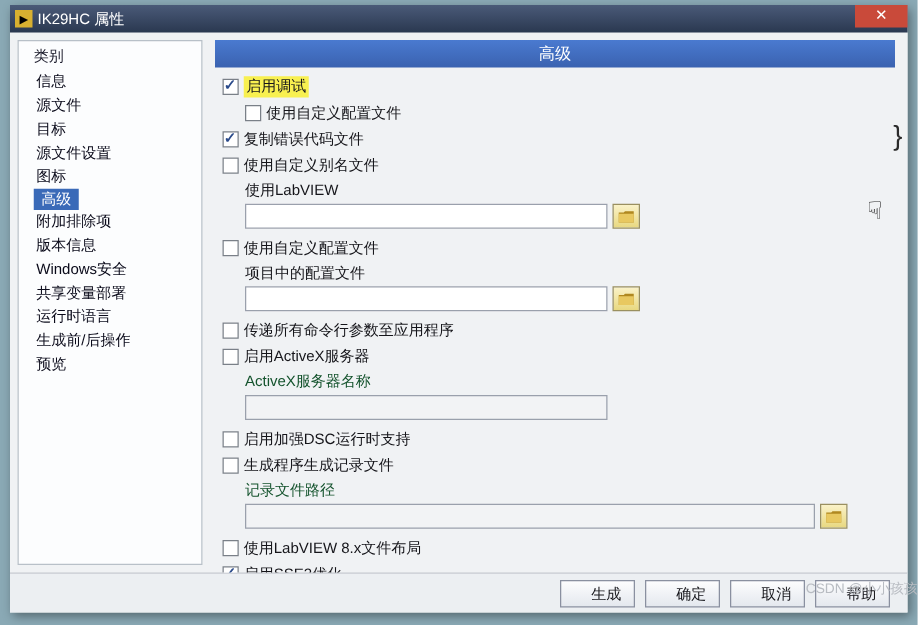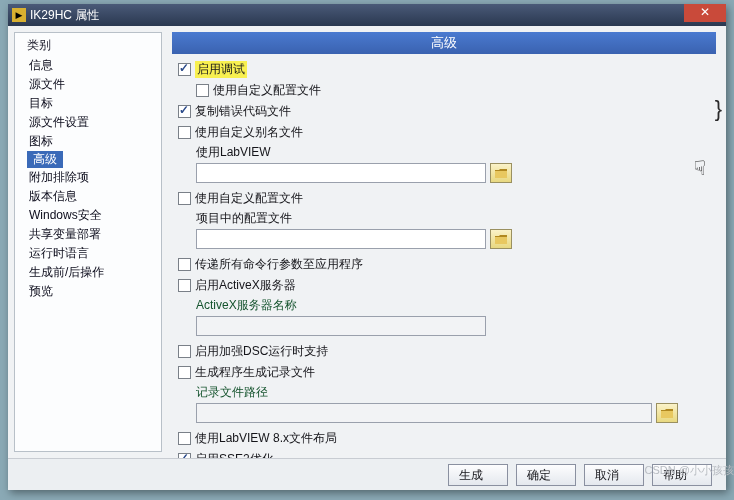--- a/index.html
+++ b/index.html
@@ -26,21 +26,21 @@
 .sublbl{color:#15151a;padding-left:18px;margin:2px 0 2px 0}
 .sublbl.dim{color:#14532d}
 .txtrow{display:flex;align-items:center;padding-left:18px;margin:2px 0 6px 0}
 .txt{width:290px;height:20px;border:1px solid #9aa0ac;background:#fff;padding:0 3px}
 .txt.dim{background:#f2f3f5;color:#9a9a9a}
 .browse{width:22px;height:20px;border:1px solid #9a9060;background:linear-gradient(#faf2c8,#e8d880);margin-left:4px;cursor:pointer;display:flex;align-items:center;justify-content:center}
 .browse svg{width:14px;height:12px}
 .wide .txt{width:456px}
 .cursor{position:absolute;right:20px;top:130px;font-size:20px;color:#222}
 .buttons{height:32px;display:flex;justify-content:flex-end;align-items:center;gap:8px;padding:0 14px;background:#eceff2;border-top:1px solid #c8ccd2}
-.btn{min-width:60px;height:22px;border:1px solid #8a90a0;background:linear-gradient(#fdfdfe,#e4e8ee);cursor:pointer;padding:0 10px;line-height:20px;text-align:left;color:#15151a}
+.btn{min-width:60px;height:22px;border:1px solid #8a90a0;background:linear-gradient(#fdfdfe,#e4e8ee);cursor:pointer;padding:0 10px;line-height:20px;text-align:right;color:#15151a}
 .watermark{position:absolute;right:0;bottom:22px;color:#b8bcc2;font-size:11px}
 .brace{position:absolute;right:4px;top:70px;color:#2a2a2a;font-size:22px}
 </style>
 </head>
 <body>
 
 <div class="window">
   <div class="titlebar">
     <span class="icon">▶</span>
     <span class="title">IK29HC 属性</span>

